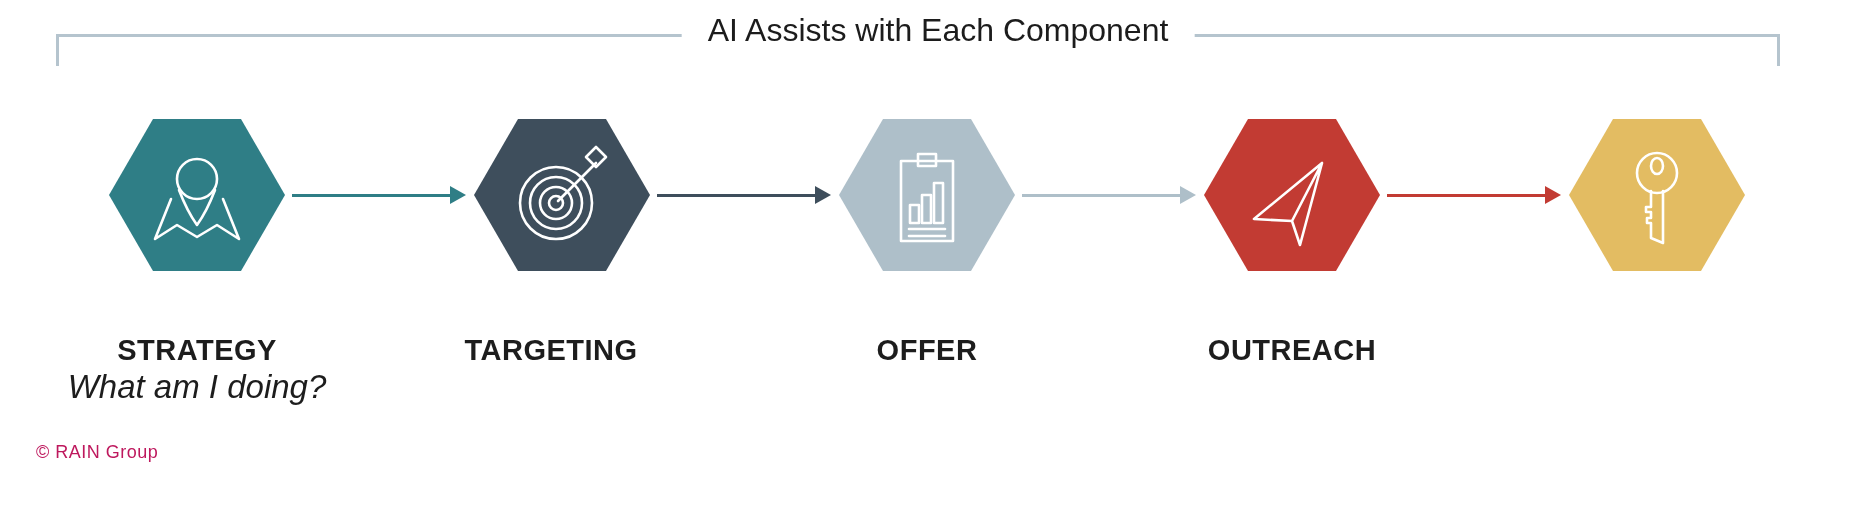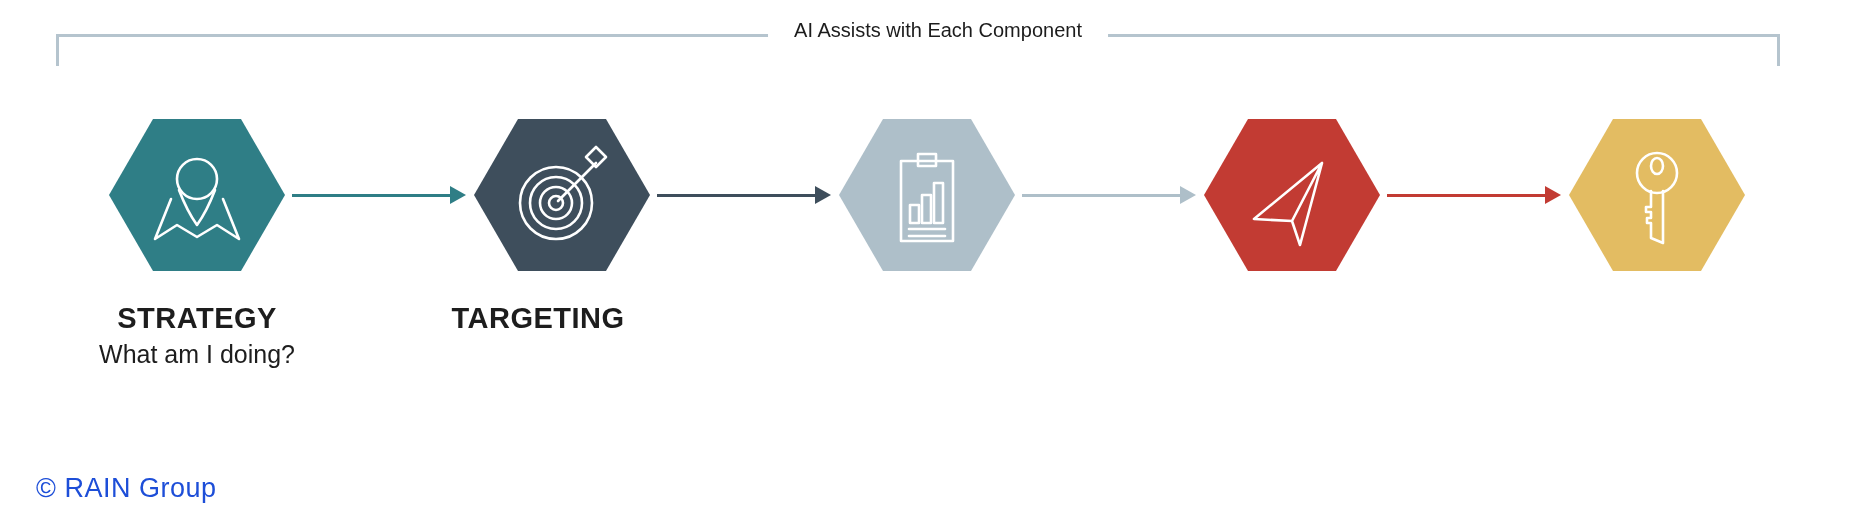--- a/index.html
+++ b/index.html
@@ -16,21 +16,21 @@
     left:56px;top:34px;width:1724px;height:32px;
     border-top:3px solid;border-left:3px solid;border-right:3px solid;
     box-sizing:border-box;
   }
   .bracket-title{
     position:absolute;
     left:50%;top:8px;transform:translateX(-50%);
     background:#ffffff;
     padding:0 26px;
     height:44px;line-height:44px;
-    font-size:20px;color:#1c1c1c;
+    font-size:32px;color:#1c1c1c;
     white-space:nowrap;
   }
   
   .hex{position:absolute;top:119px;width:176px;height:152px;}
   .s1 .hex{left:109px;} .s2 .hex{left:474px;} .s3 .hex{left:839px;}
   .s4 .hex{left:1204px;} .s5 .hex{left:1569px;}
   .icon{stroke:#ffffff;stroke-width:2.6;fill:none;stroke-linejoin:round;stroke-linecap:round;}
   
   .arrow{
     position:absolute;top:185px;height:20px;width:174px;
@@ -42,34 +42,35 @@
     width:0;height:0;
     border-top:9px solid transparent;
     border-bottom:9px solid transparent;
     border-left:16px solid;
   }
   
   .label{
     position:absolute;top:300px;width:380px;
     text-align:center;color:#1d1d1d;
   }
-  .s1 .label{left:7px;} .s2 .label{left:348px;} .s3 .label{left:737px;}
+  .s1 .label{left:7px;} .s2 .label{left:361px;} .s3 .label{left:737px;}
   .s4 .label{left:1102px;} .s5 .label{left:1467px;}
   .step-title{
     font-size:29px;font-weight:700;line-height:36px;
     letter-spacing:0.5px;
+    margin-top:32px;
   }
   .step-q{
-    font-size:25px;line-height:37px;
+    font-size:33px;font-style:italic;line-height:37px;
     white-space:pre-line;
   }
   
   .copyright{
-    position:absolute;left:36px;top:472px;
-    font-size:27px;line-height:32px;color:#1d4ed8;letter-spacing:0.5px;
+    position:absolute;left:36px;top:436px;
+    font-size:18px;line-height:32px;color:#be185d;letter-spacing:0.5px;
   }
 </style>
 </head>
 <body>
 
 <div id="canvas">
 
   <div class="bracket" style="border-color: rgb(181, 196, 206);"></div>
   <div class="bracket-title">AI Assists with Each Component</div>
 
@@ -122,36 +123,38 @@
         <rect x="62" y="42" width="52" height="80"></rect>
         <rect x="79" y="35" width="18" height="12"></rect>
         <rect x="71" y="86" width="9" height="18"></rect>
         <rect x="83" y="76" width="9" height="28"></rect>
         <rect x="95" y="64" width="9" height="40"></rect>
         <line x1="70" y1="110" x2="106" y2="110"></line>
         <line x1="70" y1="117" x2="106" y2="117"></line>
       </g>
     </svg>
     <div class="label">
+      <div class="step-title">OFFER</div>
     </div>
   </div>
 
   <div class="arrow a3">
     <div class="arrow-line" style="background-color: rgb(174, 191, 201);"></div>
     <div class="arrow-head" style="border-left-color: rgb(174, 191, 201);"></div>
   </div>
 
   <div class="step s4">
     <svg class="hex" viewBox="0 0 176 152">
       <polygon points="0,76 44,0 132,0 176,76 132,152 44,152" style="fill: rgb(194, 59, 51);"></polygon>
       <g class="icon">
         <polyline points="118,44 50,100 88,102 118,44 96,126 88,102"></polyline>
       </g>
     </svg>
     <div class="label">
+      <div class="step-title">OUTREACH</div>
     </div>
   </div>
 
   <div class="arrow a4">
     <div class="arrow-line" style="background-color: rgb(194, 59, 51);"></div>
     <div class="arrow-head" style="border-left-color: rgb(194, 59, 51);"></div>
   </div>
 
   <div class="step s5">
     <svg class="hex" viewBox="0 0 176 152">

